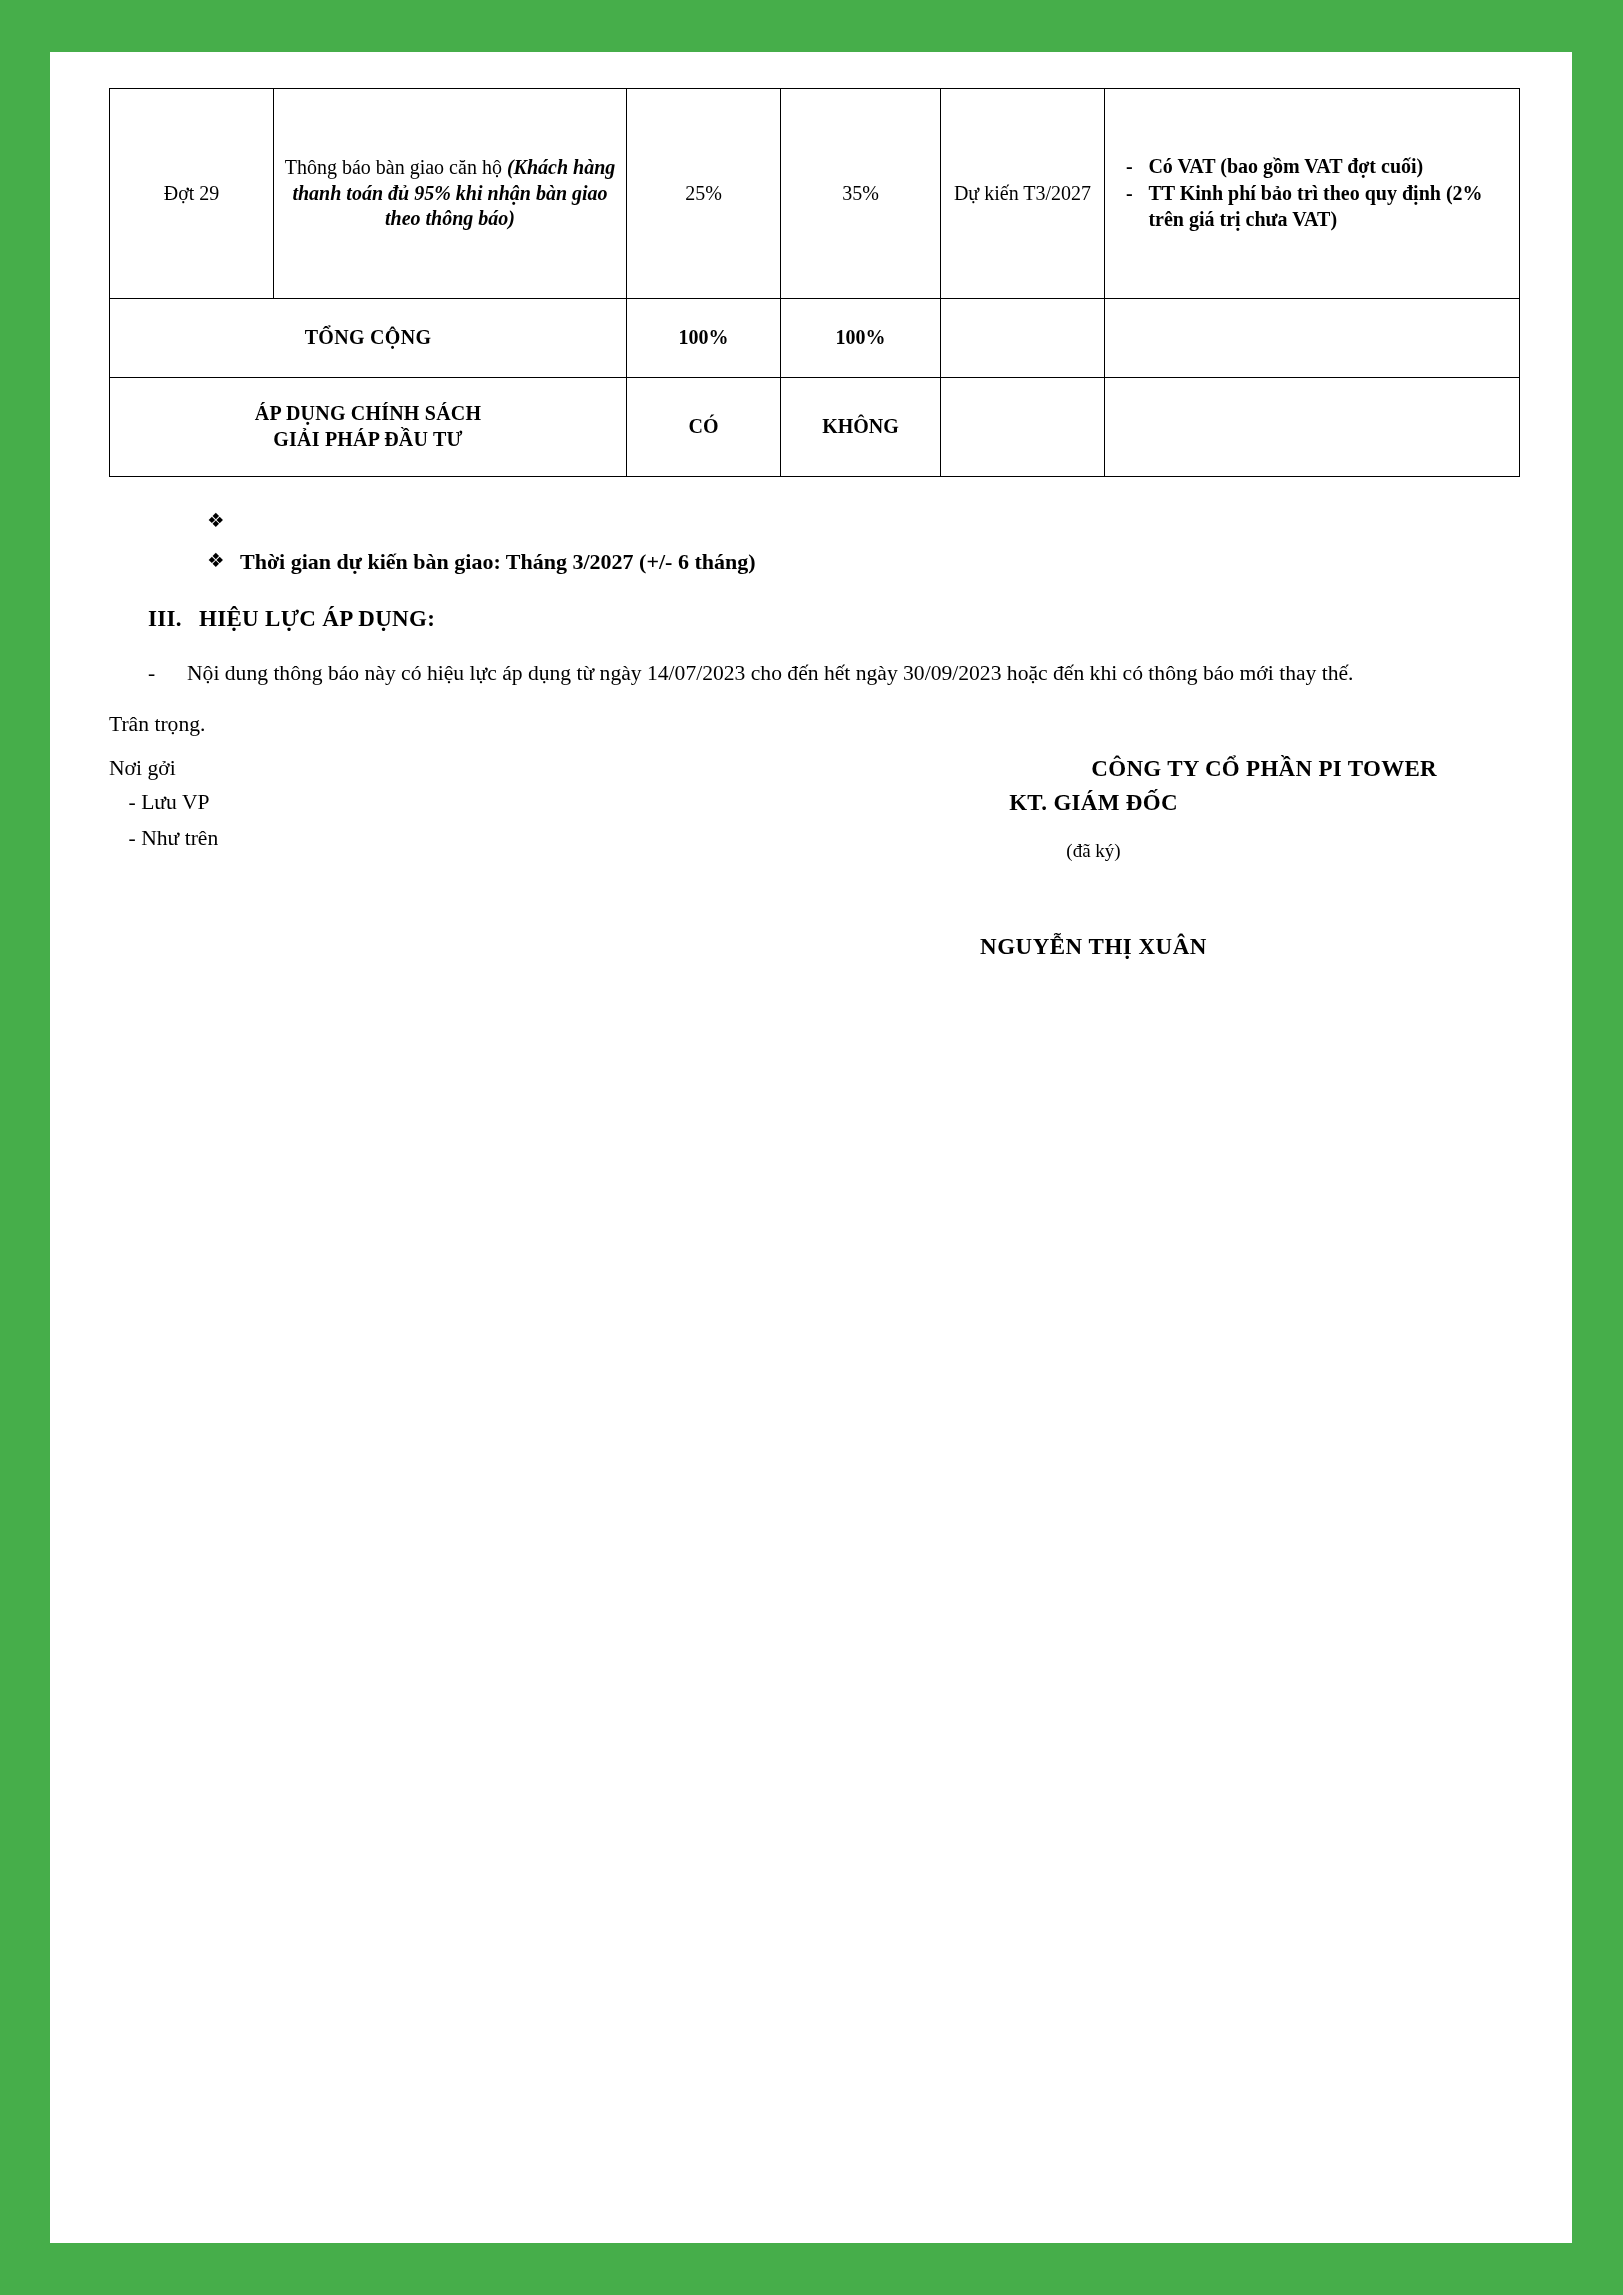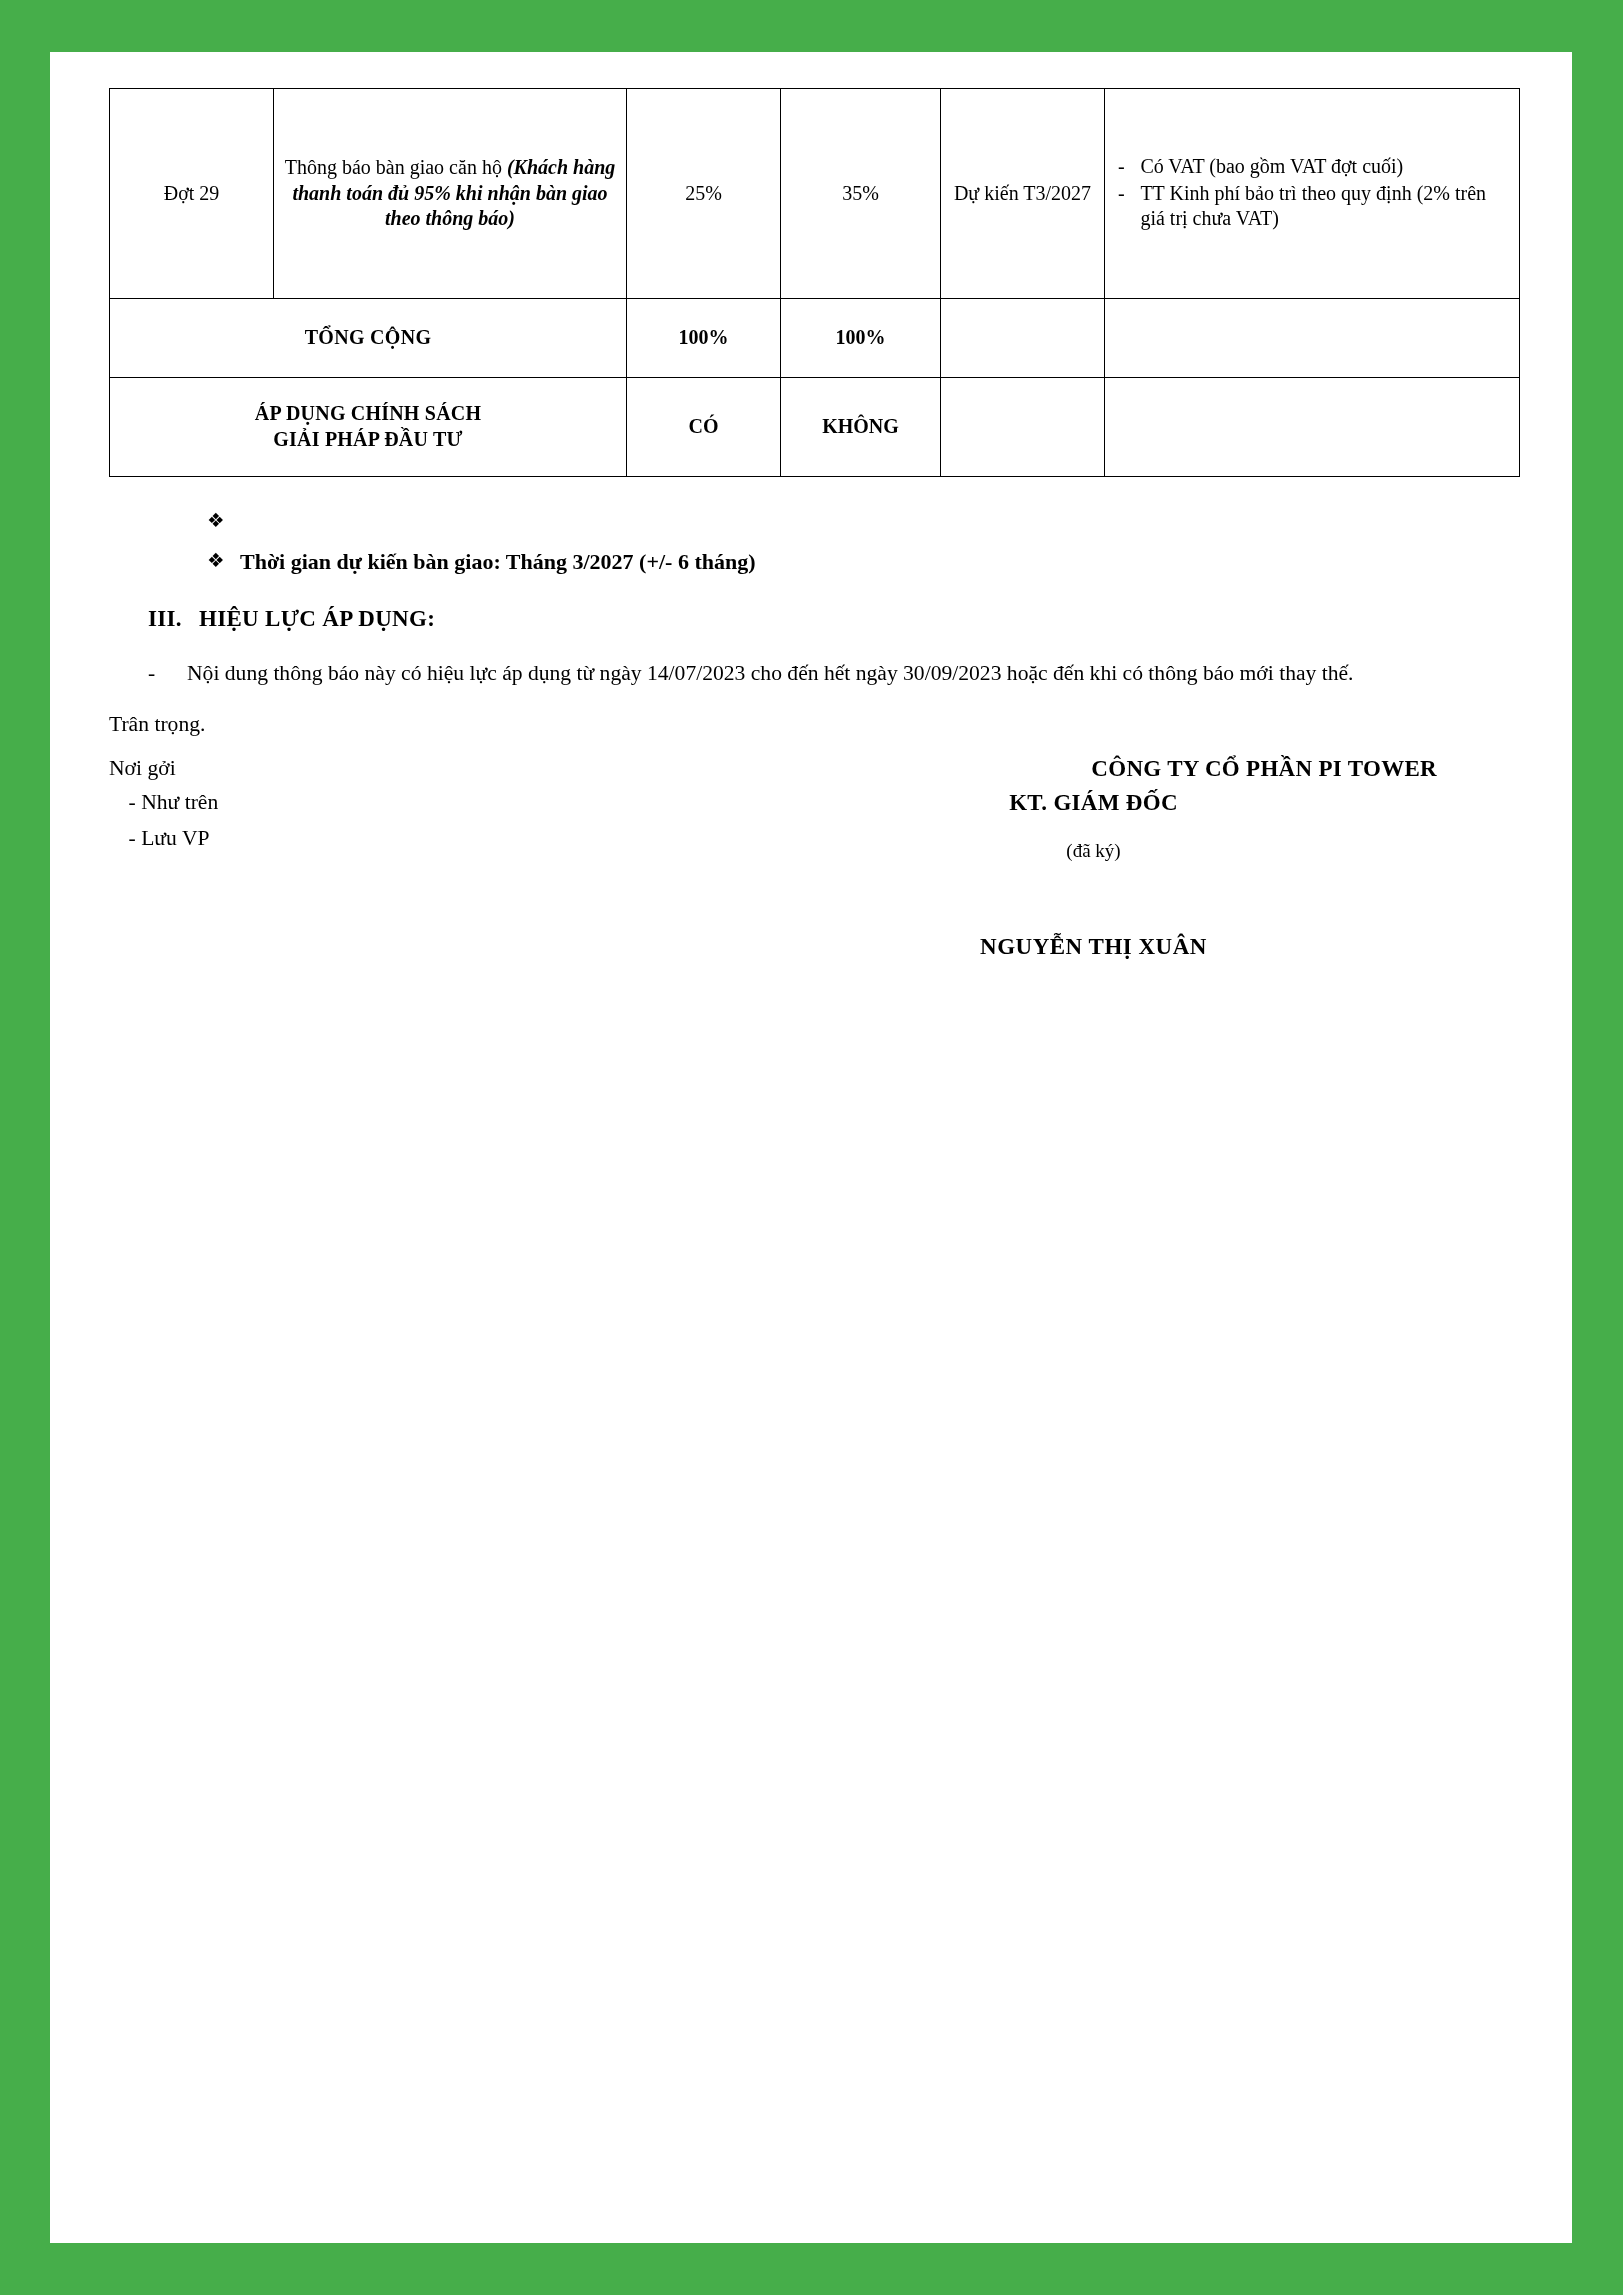--- a/index.html
+++ b/index.html
@@ -48,23 +48,24 @@
   .c-center { text-align: center; }
   .c-left { text-align: left; }
   .bold { font-weight: bold; }
   .bi { font-weight: bold; font-style: italic; }
 
   .cell-b-wrap { text-align: center; }
   .cell-b-wrap .plain { font-weight: normal; font-style: normal; }
 
   
   ul.dashlist {
-    margin: 0;
+    margin: 8px;
     padding: 0;
     list-style: none;
+    font-weight: bold;
   }
   ul.dashlist li {
     position: relative;
     padding-left: 27.5px;
     margin-bottom: 1.3px;
     text-align: left;
   }
   ul.dashlist li:before {
     content: "-";
     position: absolute;
@@ -234,22 +235,22 @@
     </div>
 
     <div class="dash-para">
       <span class="dash">-</span>
       <span class="txt">Nội dung thông báo này có hiệu lực áp dụng từ ngày 14/07/2023 cho đến hết ngày 30/09/2023 hoặc đến khi có thông báo mới thay thế.</span>
     </div>
 
     <div class="plain-line">Trân trọng.</div>
 
     <div class="noi-goi">Nơi gởi</div>
+    <div class="small-dash">- Lưu VP</div>
     <div class="small-dash">- Như trên</div>
-    <div class="small-dash">- Lưu VP</div>
 
     <div class="sig-wrap">
       <div class="sig-company">CÔNG TY CỔ PHẦN PI TOWER</div>
       <div class="sig-role">KT. GIÁM ĐỐC</div>
       <div class="sig-signed">(đã ký)</div>
       <div class="sig-name">NGUYỄN THỊ XUÂN</div>
     </div>
 
   </div>
 </div>

